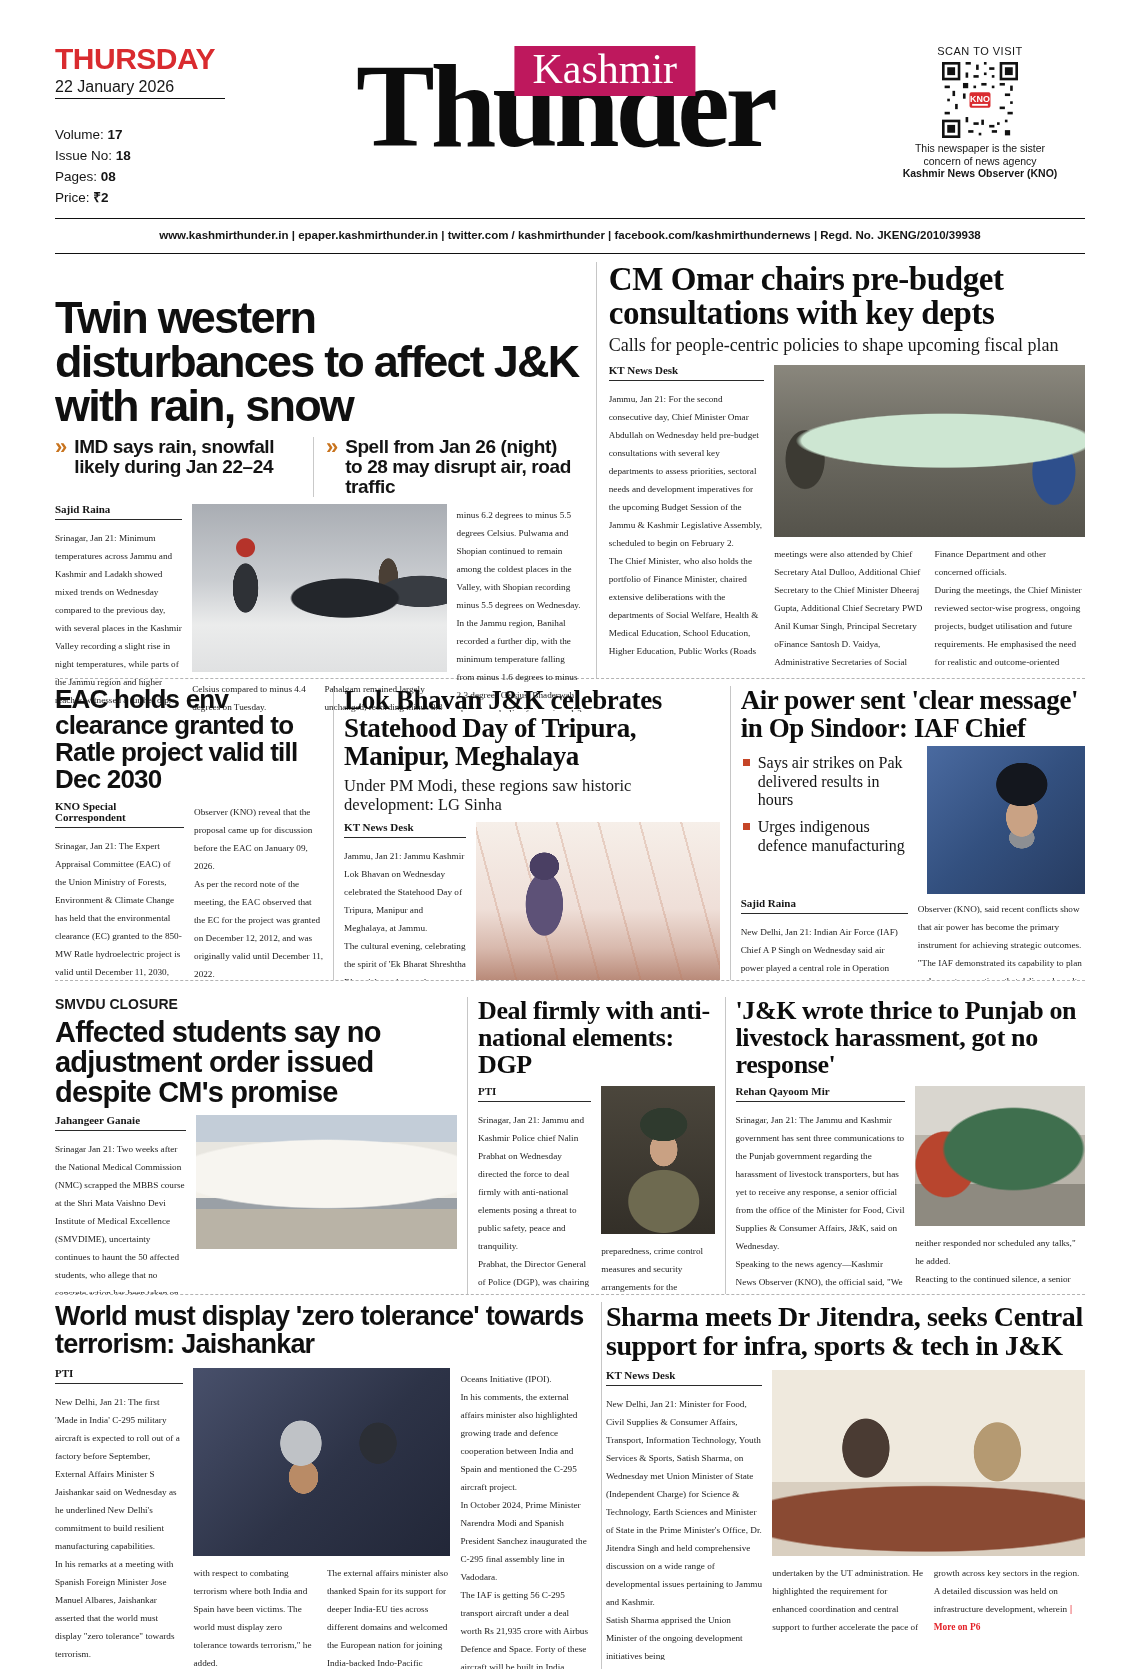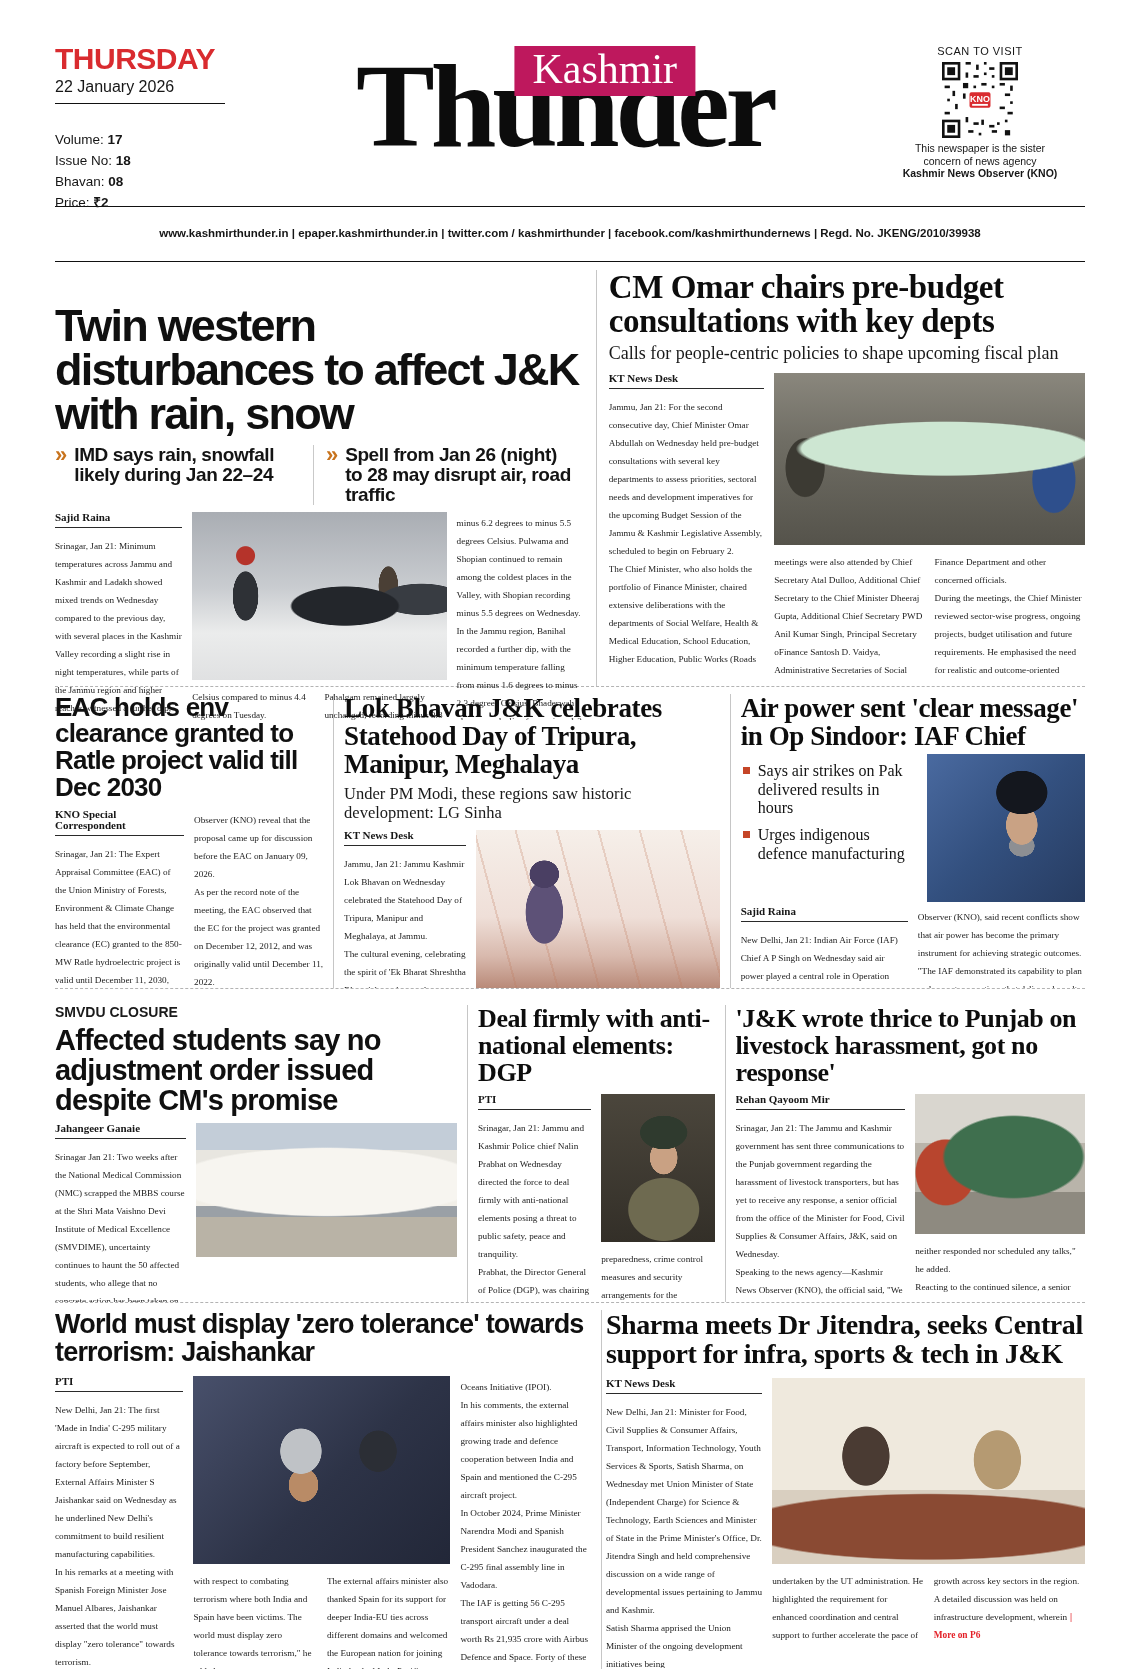--- a/index.html
+++ b/index.html
@@ -6,38 +6,38 @@
   html,body { background:#fff; }
   body { width:1140px; height:1669px; overflow:hidden; color:#161616;
          font-family:"Liberation Serif", serif; }
   .page { width:1140px; height:1669px; padding:40px 55px 0 55px; position:relative; }
 
   
   .masthead { display:flex; justify-content:space-between; height:158px; position:relative; }
   .m-left { width:200px; padding-top:4px; font-family:"Liberation Sans", sans-serif; }
   .day { color:#d92b2f; font:700 30px/1 "Liberation Sans", sans-serif; letter-spacing:-0.5px; }
   .date { font:400 16px/1.3 "Liberation Sans", sans-serif; border-bottom:1.5px solid #111;
-          padding-bottom:5px; margin-top:3px; width:170px; }
+          margin-top:3px; width:170px; }
   .meta { margin-top:26px; font:400 13.5px/1.55 "Liberation Sans", sans-serif; }
   .meta b { font-weight:700; }
   .m-center { flex:1; position:relative; }
   .kashmir-box { position:absolute; top:6px; left:50%; transform:translateX(-28%);
                  background:#be185d; color:#fff; font:400 42px/1 "Liberation Serif", serif;
                  padding:2px 18px 6px 18px; z-index:2; }
   .thunder { position:absolute; top:8px; left:50%; transform:translateX(-50%);
              font:700 118px/1 "Liberation Serif", serif; letter-spacing:-4px; color:#0c0c0c; z-index:1; }
   .m-right { width:210px; text-align:center; padding-top:6px; }
   .scan { font:400 11px/1 "Liberation Sans", sans-serif; letter-spacing:0.5px; }
   .qr { width:76px; height:76px; margin:5px auto 4px auto; display:block; }
   .qr-note { font:400 10.5px/1.2 "Liberation Sans", sans-serif; }
   .qr-note .bold { font-weight:700; }
 
   
-  .infobar { margin-top:8px; border-top:1.5px solid #111; border-bottom:1.5px solid #111;
-             text-align:center; font:700 11.5px/1 "Liberation Sans", sans-serif; padding:21px 0; }
+  .infobar { margin-top:20px; border-top:1.5px solid #111; border-bottom:1.5px solid #111;
+             text-align:center; font:700 11.5px/1 "Liberation Sans", sans-serif; padding:11px 0; }
 
   
   .row { display:flex; width:100%; }
   .row + .row { border-top:1px dashed #b3b3b3; }
   .row-top { height:424px; padding-top:8px; }
   .row-2 { height:302px; padding-top:7px;align-items:center; }
   .row-3 { height:314px; padding-top:16px; }
   .row-4 { height:378px; padding-top:7px; }
   .art { overflow:hidden; height:100%; }
   .vsep { border-left:1px solid #c6c6c6; }
@@ -126,21 +126,21 @@
 
 <div class="page">
 
   <header class="masthead">
     <div class="m-left">
       <div class="day">THURSDAY</div>
       <div class="date">22 January 2026</div>
       <div class="meta">
         <div><span>Volume:</span> <b>17</b></div>
         <div><span>Issue No:</span> <b>18</b></div>
-        <div><span>Bhavan:</span> <b>08</b></div>
+        <div><span>Pages:</span> <b>08</b></div>
         <div><span>Price:</span> <b>₹2</b></div>
       </div>
     </div>
     <div class="m-center">
       <div class="kashmir-box">Kashmir</div>
       <div class="thunder">Thunder</div>
     </div>
     <div class="m-right">
       <div class="scan">SCAN TO VISIT</div>
       <svg class="qr" viewBox="0 0 29 29">

